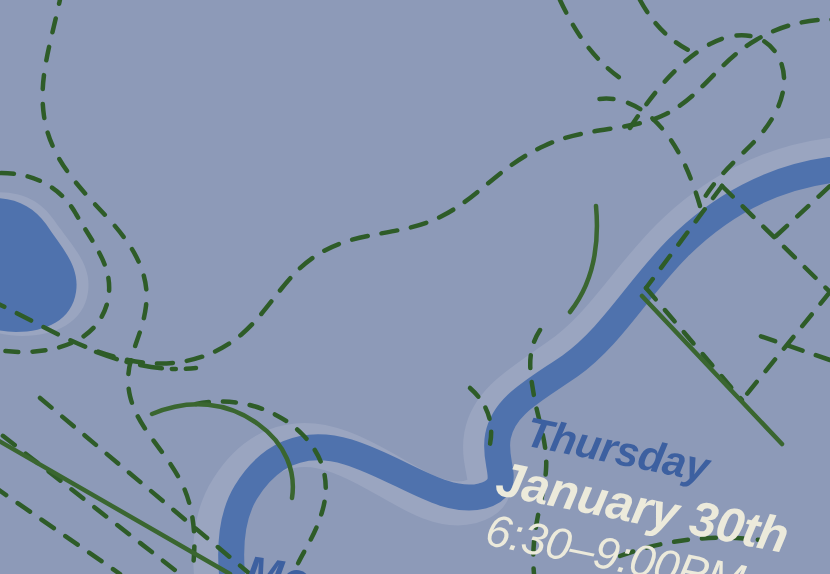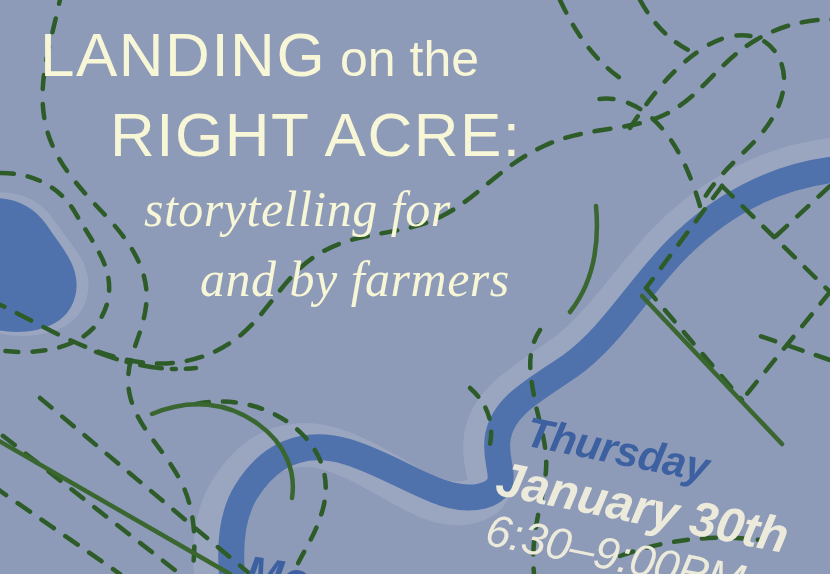--- a/index.html
+++ b/index.html
@@ -217,26 +217,20 @@
     </g>
 
     <g fill="none" stroke="#3a6630" stroke-width="4.5" stroke-linecap="round">
       <path d="M 642 296 L 782 444"></path>
       <path d="M -20 430 L 230 574"></path>
       <path d="M 596 206 C 600 250 592 284 570 312"></path>
       <path d="M 152 414 C 190 398 228 402 258 424 C 286 444 296 472 292 498"></path>
     </g>
   </svg>
 
-  <div class="title-block">
-    <h1 class="title-line-1"><span class="lead">LANDING</span><span class="tail"> on the</span></h1>
-    <h1 class="title-line-2">RIGHT ACRE:</h1>
-    <p class="subtitle-line l1">storytelling for</p>
-    <p class="subtitle-line l2">and by farmers</p>
-  </div>
 
   <div class="date-block">
     <p class="date-day">Thursday</p>
     <p class="date-date">January 30th</p>
     <p class="date-time">6:30–9:00PM</p>
   </div>
 
   <div class="bottom-crop">Mo</div>
 
 </div>

